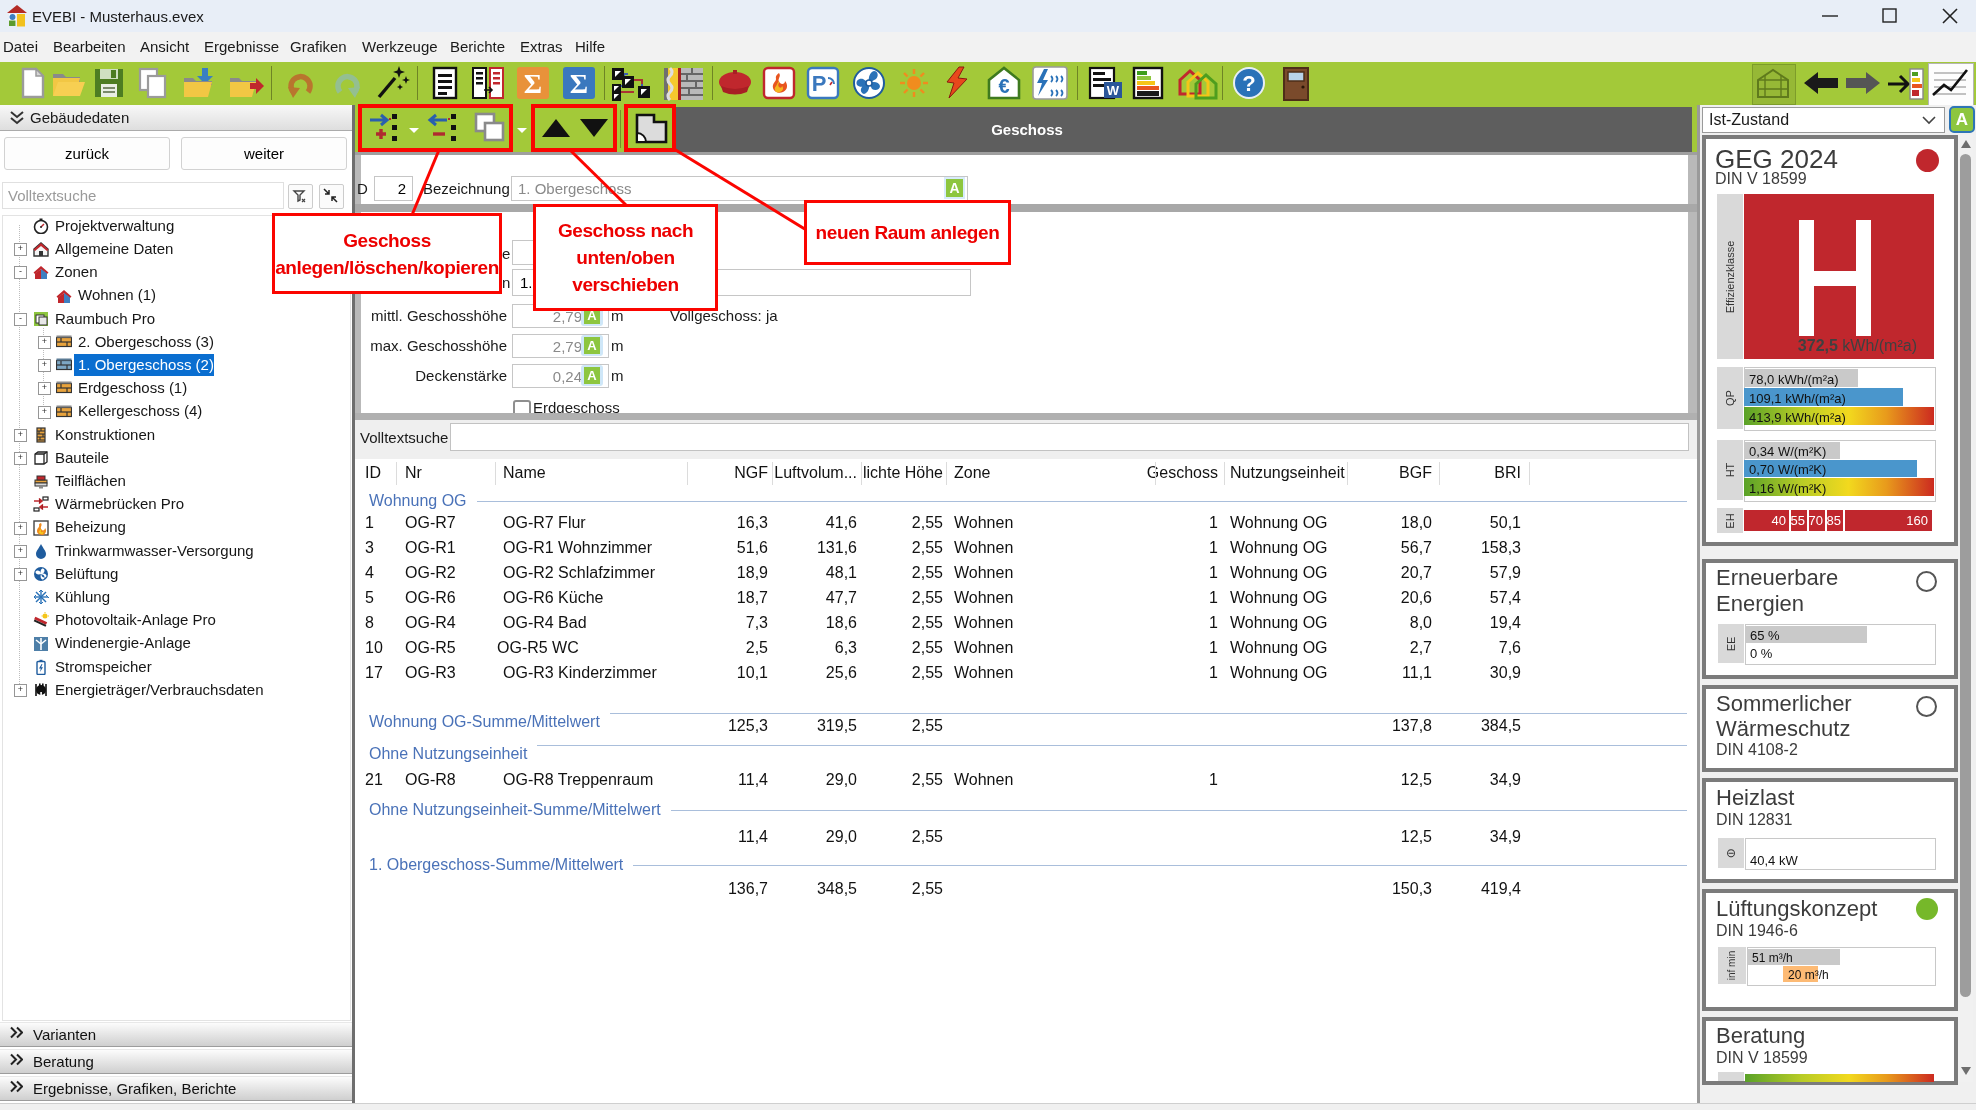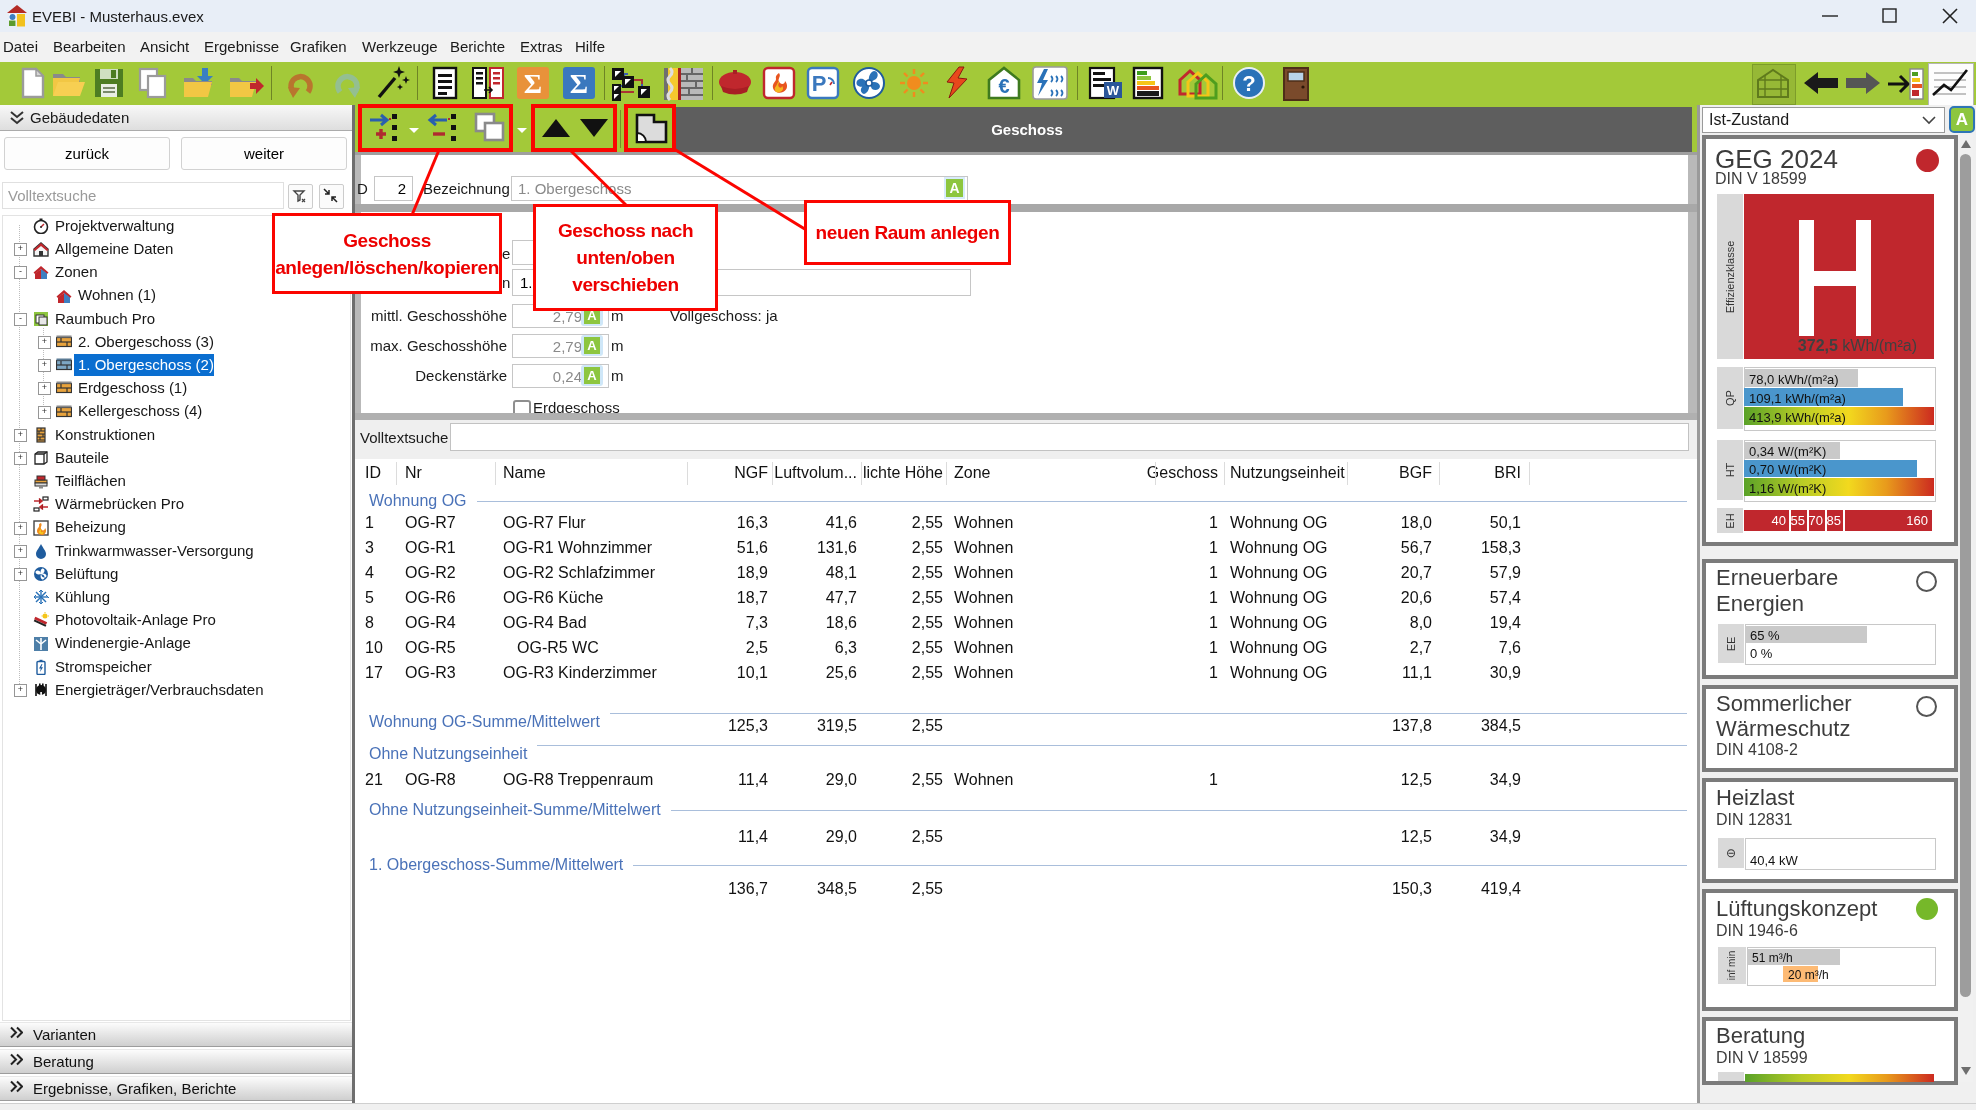--- a/index.html
+++ b/index.html
@@ -663,21 +663,21 @@
 <div class="rt" style="right:1208px;top:614px">7,3</div>
 <div class="rt" style="right:1119px;top:614px">18,6</div>
 <div class="rt" style="right:1033px;top:614px">2,55</div>
 <div class="rt" style="left:954px;top:614px">Wohnen</div>
 <div class="rt" style="right:758px;top:614px">1</div>
 <div class="rt" style="left:1230px;top:614px">Wohnung OG</div>
 <div class="rt" style="right:544px;top:614px">8,0</div>
 <div class="rt" style="right:455px;top:614px">19,4</div>
 <div class="rt" style="left:365px;top:639px">10</div>
 <div class="rt" style="left:405px;top:639px">OG-R5</div>
-<div class="rt" style="left:517px;top:639px">OG-R5 WC</div>
+<div class="rt" style="left:497px;top:639px">OG-R5 WC</div>
 <div class="rt" style="right:1208px;top:639px">2,5</div>
 <div class="rt" style="right:1119px;top:639px">6,3</div>
 <div class="rt" style="right:1033px;top:639px">2,55</div>
 <div class="rt" style="left:954px;top:639px">Wohnen</div>
 <div class="rt" style="right:758px;top:639px">1</div>
 <div class="rt" style="left:1230px;top:639px">Wohnung OG</div>
 <div class="rt" style="right:544px;top:639px">2,7</div>
 <div class="rt" style="right:455px;top:639px">7,6</div>
 <div class="rt" style="left:365px;top:664px">17</div>
 <div class="rt" style="left:405px;top:664px">OG-R3</div>

